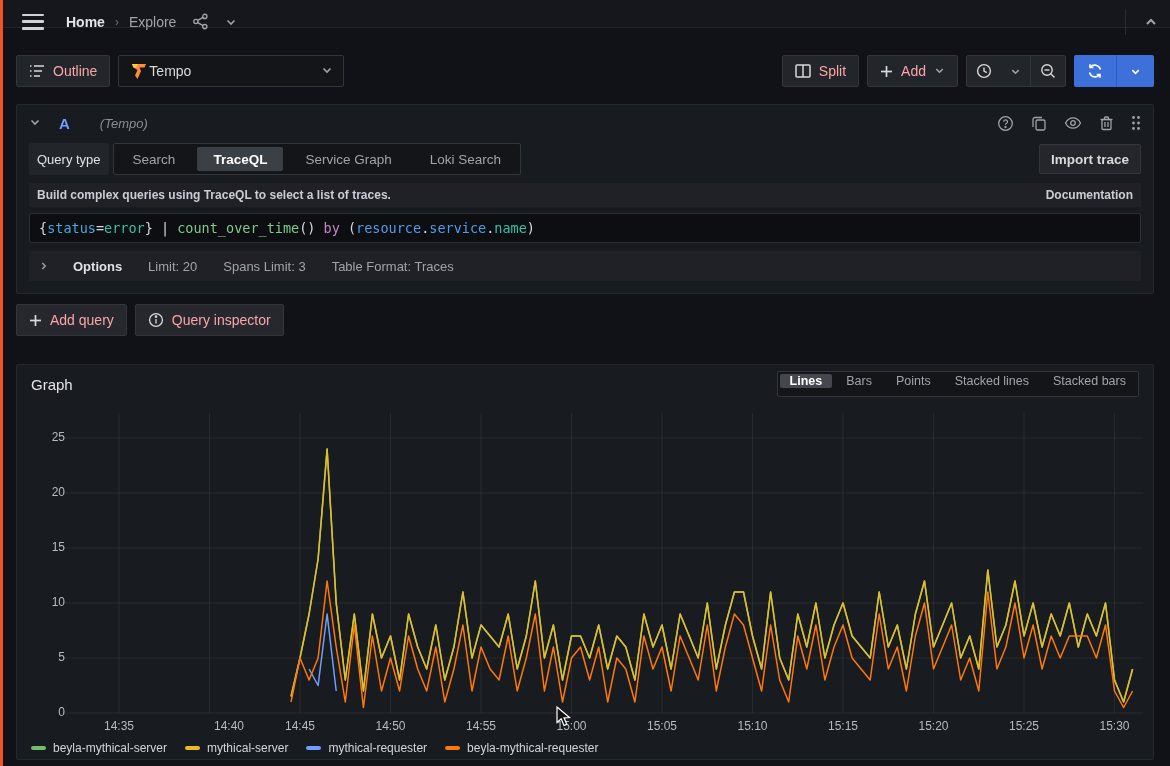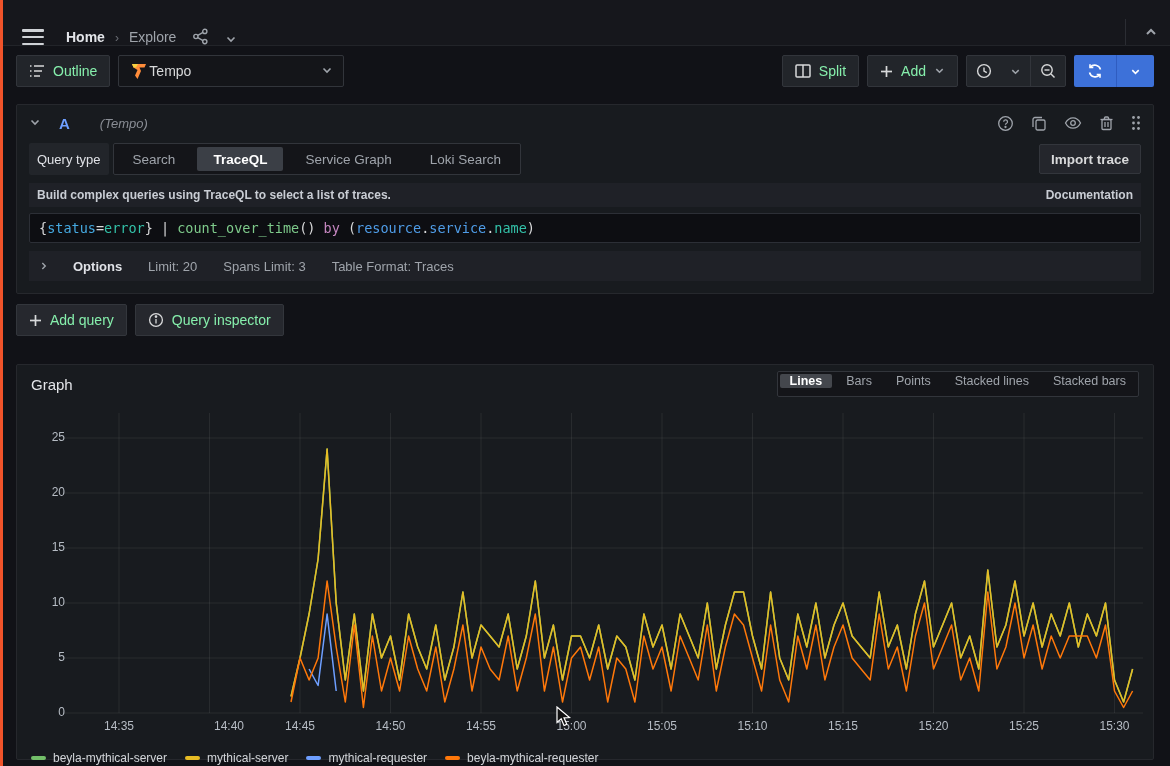--- a/index.html
+++ b/index.html
@@ -5,37 +5,37 @@
   * { margin:0; padding:0; box-sizing:border-box; }
   html,body { width:1170px; height:766px; overflow:hidden; }
   body {
     background:#111217;
     font-family:"Liberation Sans","DejaVu Sans",sans-serif;
     color:#d8d9da; position:relative; font-size:14px;
   }
   .edge-stripe { position:absolute; left:0; top:0; width:3px; height:766px; background:#f0532a; z-index:50; }
 
   
-  .topnav { position:absolute; left:0; top:0; width:1170px; height:46px;
-    background:#16171c; border-bottom:1px solid #222429; display:flex; align-items:flex-end; padding:16px 12px 0 22px; z-index:5; }
+  .topnav { position:absolute; left:0; top:0; width:1170px; height:28px;
+    background:#16171c; border-bottom:1px solid #222429; display:flex; align-items:center; padding:16px 12px 0 22px; z-index:5; }
   .hamburger { width:22px; height:16px; display:flex; flex-direction:column; justify-content:space-between; cursor:pointer; margin-right:22px; }
   .hamburger span { display:block; height:2.5px; background:#cfd2d6; border-radius:1px; }
   .crumb-home { font-weight:700; color:#e3e5e9; font-size:14px; }
   .crumb-sep { color:#6b6e75; margin:0 10px; font-size:12px; }
   .crumb-sec { color:#9fa4ab; font-size:14px; }
   .nav-icon { color:#9fa4ab; margin-left:16px; display:flex; align-items:center; }
   .nav-right { margin-left:auto; display:flex; align-items:center; }
   .nav-divider { width:1px; height:26px; background:#2b2d33; margin-right:18px; }
 
   
   .toolbar { position:absolute; left:0; top:52px; width:1170px; height:38px;
     display:flex; align-items:center; padding:0 16px; }
   .btn { display:flex; align-items:center; gap:8px; height:32px; padding:0 12px;
     background:#22252a; border:1px solid #32353b; border-radius:2px;
-    color:#86efac; font-size:14px; font-weight:500; cursor:pointer; white-space:nowrap; }
+    color:#fca5a5; font-size:14px; font-weight:500; cursor:pointer; white-space:nowrap; }
   .btn svg { flex:none; }
   .ds-picker { display:flex; align-items:center; height:32px; width:226px; margin-left:8px;
     background:#141519; border:1px solid #32353b; border-radius:2px; padding:0 10px; cursor:pointer; }
   .ds-picker .caret { margin-left:auto; }
   .toolbar-right { margin-left:auto; display:flex; align-items:center; gap:8px; }
   .btn-group { display:flex; align-items:stretch; height:32px; background:#22252a; border:1px solid #32353b; border-radius:2px; }
   .btn-group .seg { display:flex; align-items:center; padding:0 9px; cursor:pointer; color:#d8d9da; }
   .btn-group .gdiv { width:1px; background:#32353b; }
   .btn-blue { display:flex; align-items:stretch; height:32px; background:#3d71d9; border-radius:2px; overflow:hidden; }
   .btn-blue .seg { display:flex; align-items:center; padding:0 13px; cursor:pointer; color:#fff; }
@@ -76,21 +76,21 @@
   .g-header { height:38px; display:flex; align-items:center; padding:0 14px; }
   .g-title { font-size:15px; font-weight:500; color:#e3e5e9; }
   .g-modes { margin-left:auto; display:flex; align-items:flex-start; height:26px; border:1px solid #32353b; border-radius:2px; background:#141519; }
   .g-modes .opt { display:flex; align-items:center; padding:0 10px; font-size:12.5px; color:#9fa4ab; cursor:pointer; margin:2px; border-radius:2px; }
   .g-modes .opt.active { background:#44474d; color:#fff; font-weight:600; }
   .y-labels { position:absolute; left:4px; top:48px; width:44px; height:302px; }
   .y-labels span { position:absolute; right:0; width:44px; text-align:right; font-size:12px; color:#b6bcc4; }
   .chart-wrap { position:absolute; left:46px; top:48px; width:1080px; height:302px; }
   .x-labels { position:absolute; left:46px; top:354px; width:1080px; height:16px; }
   .x-labels span { position:absolute; transform:translateX(-50%); font-size:12px; color:#b6bcc4; }
-  .legend { position:absolute; left:14px; top:376px; display:flex; align-items:center; gap:18px;margin-top:10px; }
+  .legend { position:absolute; left:14px; top:376px; display:flex; align-items:center; gap:18px; }
   .legend .li { display:flex; align-items:center; gap:7px; font-size:12px; color:#d2d5d9; cursor:pointer; }
   .legend .dash { width:15px; height:4px; border-radius:2px; }
 
   .cursor { position:absolute; left:556px; top:706px; z-index:60; pointer-events:none; }
   .caret { color:#9fa4ab; }
 </style>
 </head>
 <body>
 
 <div class="edge-stripe"></div>

